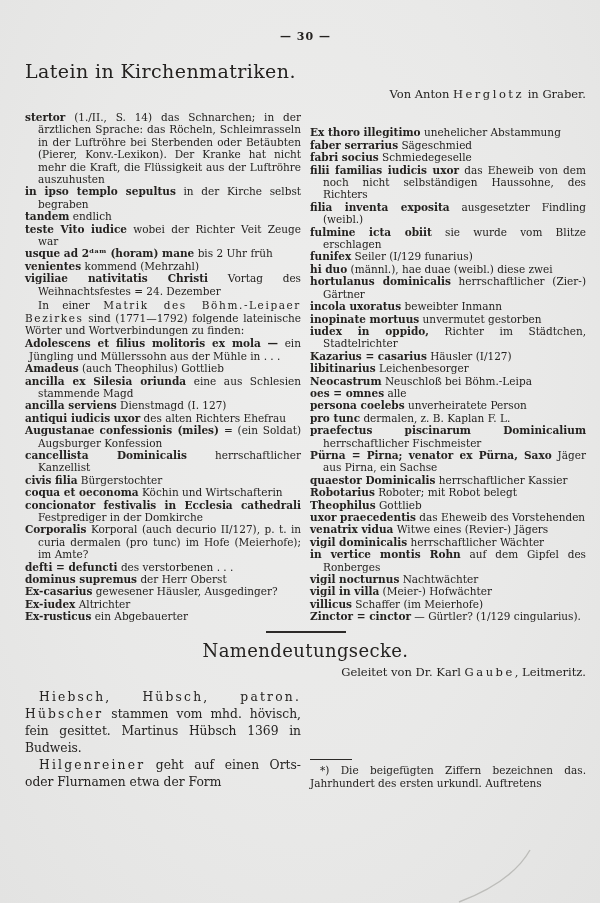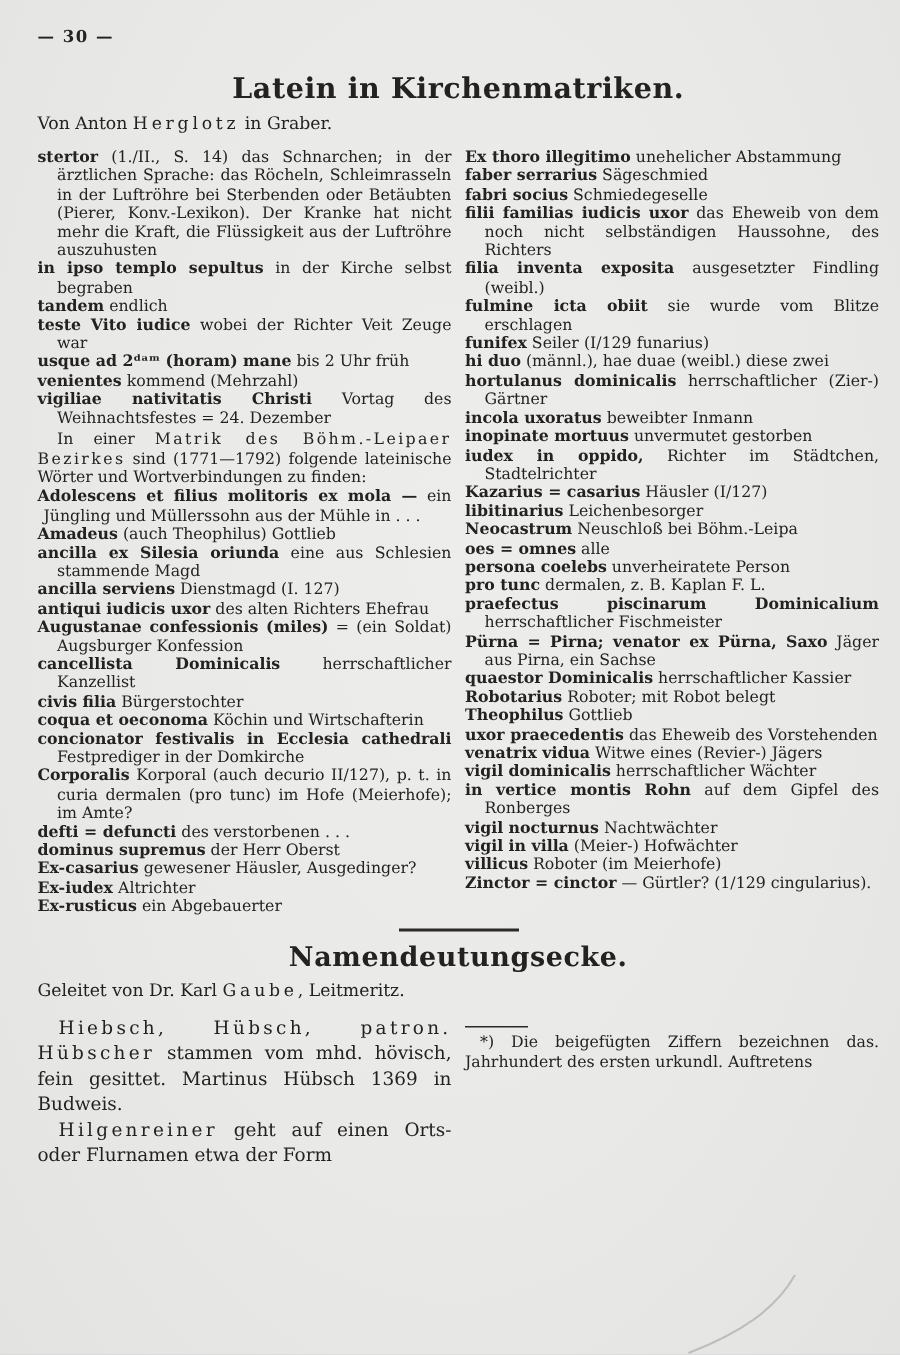--- a/index.html
+++ b/index.html
@@ -4,33 +4,33 @@
 <style>
   html,body { margin:0; padding:0; background:#d8d8d8; }
   .page {
     position:relative; width:600px; height:903px; overflow:hidden;
     background: radial-gradient(ellipse at 50% 40%, #ededec 0%, #e9e9e8 55%, #e3e3e2 100%);
     color:#242220;
     font-family:"DejaVu Serif", serif;
     box-sizing:border-box;
     padding:10px 14px 0 25px;
   }
-  .page-number { text-align:left; font-size:11px; font-weight:bold; letter-spacing:1px; margin-top:8px; }
-  .art1-title { font-size:19px; font-weight:bold; text-align:center; margin:17px 0 5px 0; letter-spacing:0.4px; }
-  .byline { text-align:left; font-size:11.5px; margin:0 0 10px 0; }
+  .page-number { text-align:center; font-size:11px; font-weight:bold; letter-spacing:1px; margin-top:20px; }
+  .art1-title { font-size:19px; font-weight:normal; text-align:left; margin:17px 0 5px 0; letter-spacing:0.4px; }
+  .byline { text-align:right; font-size:11.5px; margin:0 0 10px 0; }
   .byline .sperr-name { letter-spacing:2.5px; }
-  .columns { display:flex; gap:9px; }
+  .columns { display:flex; gap:9px;align-items:flex-end; }
   .col { width:283px; font-size:10.5px; line-height:12.4px; }
   .entry { text-align:justify; padding-left:13px; text-indent:-13px; margin:0; }
   .entry .la { font-weight:bold; }
   .block-indent { padding-left:4px; text-indent:-4px; }
   .intro { margin:2px 0 1px 0; text-indent:13px; text-align:justify; }
   .sperr { letter-spacing:1.6px; }
   .divider { width:80px; border:none; border-top:2px solid #2c2a28; margin:8px auto 7px auto; }
-  .art2-title { font-size:18px; font-weight:bold; text-align:center; margin:2px 0 4px 0; letter-spacing:0.4px; }
+  .art2-title { font-size:18px; font-weight:normal; text-align:center; margin:2px 0 4px 0; letter-spacing:0.4px; }
   .col2 { width:283px; font-size:12.3px; line-height:17px; text-align:justify; }
   .para { margin:0; text-indent:14px; text-align:justify; }
   .para.flush { text-indent:0; }
   .para .lead { letter-spacing:2.2px; }
   .fn-rule { width:42px; border:none; border-top:1.5px solid #2c2a28; margin:7px 0 4px 0; }
   .footnote { font-size:10.5px; line-height:13.2px; text-indent:10px; text-align:justify; margin:0; }
   .artifact { position:absolute; left:455px; top:845px; }
 </style>
 </head>
 <body>
@@ -154,21 +154,21 @@
             <div class="entry"><span class="la">venatrix vidua</span> <span class="de">Witwe eines (Revier-) Jägers</span></div>
 
             <div class="entry"><span class="la">vigil dominicalis</span> <span class="de">herrschaftlicher Wächter</span></div>
 
             <div class="entry"><span class="la">in vertice montis Rohn</span> <span class="de">auf dem Gipfel des Ronberges</span></div>
 
             <div class="entry"><span class="la">vigil nocturnus</span> <span class="de">Nachtwächter</span></div>
 
             <div class="entry"><span class="la">vigil in villa</span> <span class="de">(Meier-) Hofwächter</span></div>
 
-            <div class="entry"><span class="la">villicus</span> <span class="de">Roboter (im Meierhofe)</span></div>
+            <div class="entry"><span class="la">villicus</span> <span class="de">Schaffer (im Meierhofe)</span></div>
 
             <div class="entry"><span class="la">Zinctor = cinctor</span> <span class="de">— Gürtler? (1/129 cingularius).</span></div>
           </div>
       </div>
     </div>
   </section>
 
   <hr class="divider">
 
   <section>

